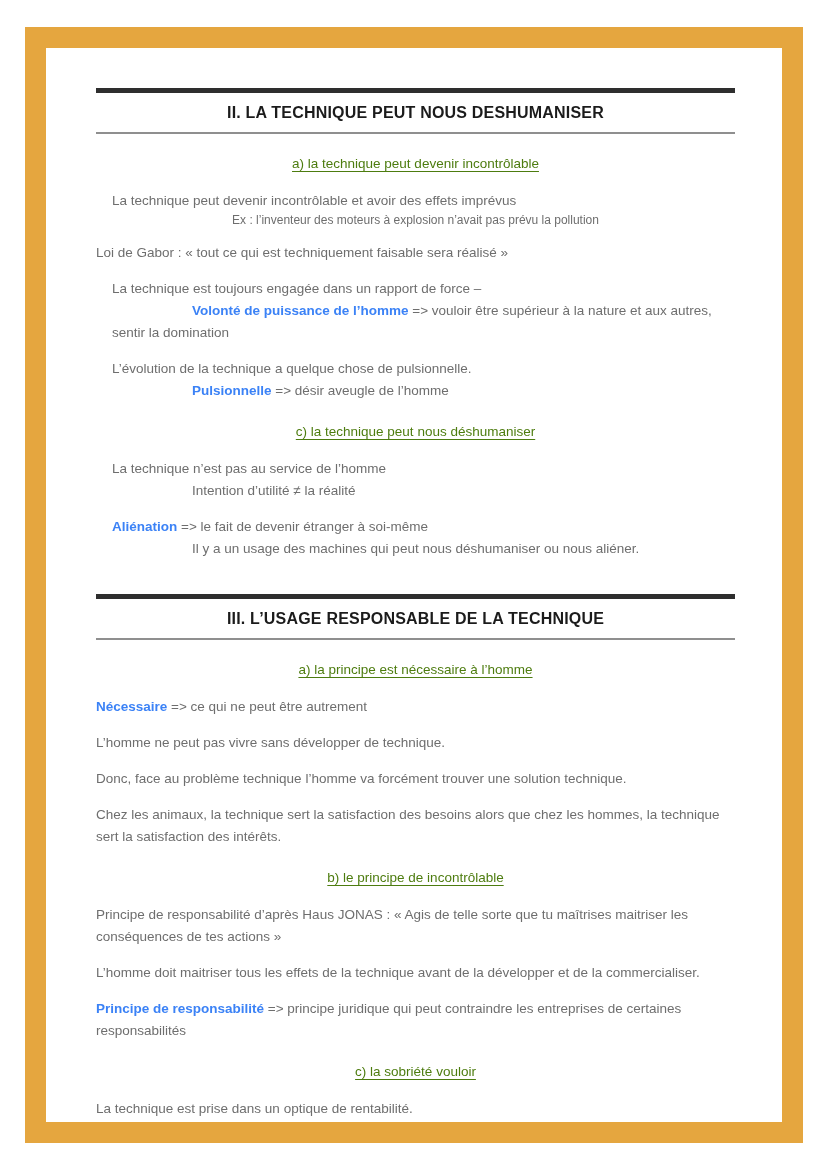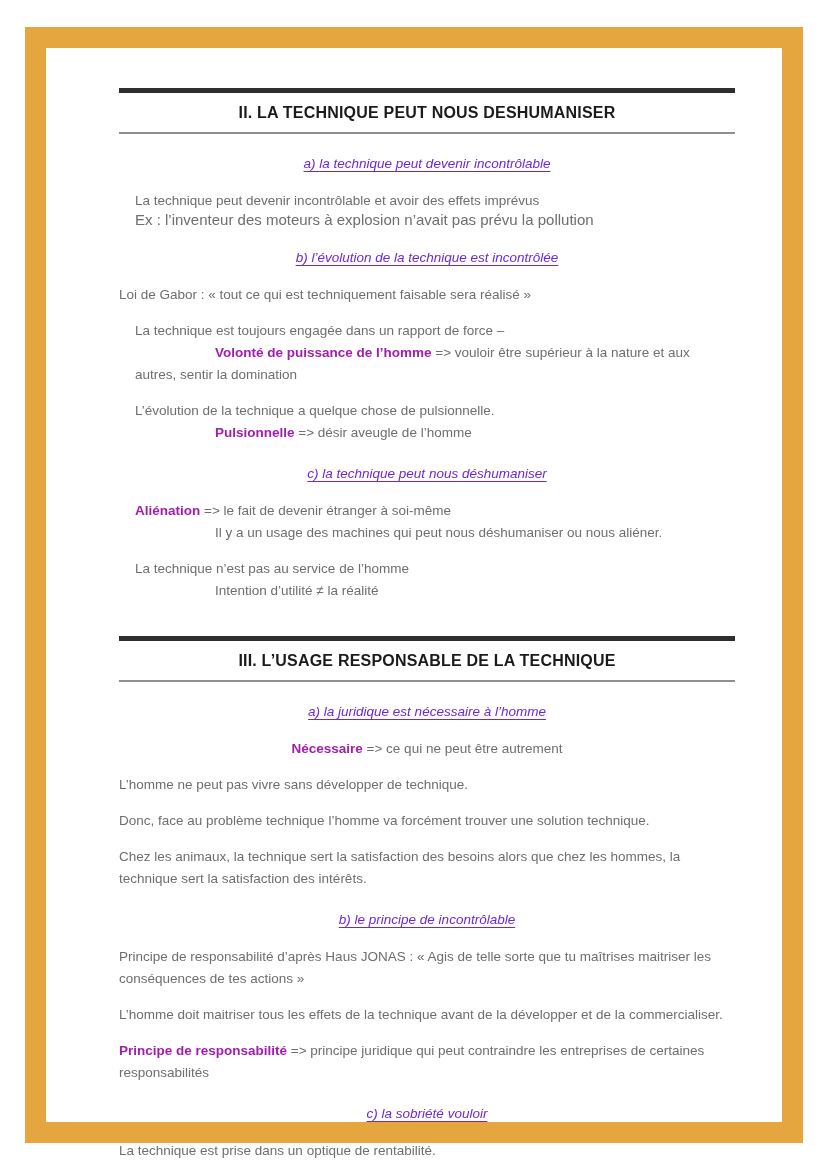--- a/index.html
+++ b/index.html
@@ -12,61 +12,60 @@
   }
   .page-frame {
     position: absolute;
     left: 25px; top: 27px; right: 25px; bottom: 28px;
     border: 21px solid #E5A63F;
     background: #ffffff;
   }
   .doc-content {
     position: absolute;
     left: 0; top: 0; right: 0; bottom: 0;
-    padding: 40px 47px 0 73px;
+    padding: 40px 47px 0 50px;
     color: #6e6e6e;
     font-size: 13.5px;
     line-height: 22px;
   }
   .section-header {
     border-top: 5px solid #2e2e2e;
     border-bottom: 2px solid #8f8f8f;
     padding: 9px 0 8px 0;
     text-align: center;
   }
   .section-header h2 {
     font-size: 16px;
     font-weight: bold;
     color: #1b1b1b;
     letter-spacing: 0.2px;
   }
   .section-header.second { margin-top: 34px; }
   .subheading {
     text-align: center;
-    font-style: italic;
-    color: #6d28d9;
+    color: #4d7c0f;
     margin: 19px 0 15px 0;
   }
   .subheading span {
     text-decoration: underline;
     text-underline-offset: 3px;
   }
   .para { margin: 14px 0; }
   .group { margin: 14px 16px; }
   .group p { margin: 0; }
   .example {
-    font-size: 15px;
+    font-size: 12px;
     line-height: 16px;
-    text-align: left;
+    text-align: center;
     margin-top: 1px;
   }
   .hang-indent { text-indent: 80px; }
   .indented { padding-left: 80px; }
-  .right-def { text-align: center; margin-top: 2px; }
-  .term { font-weight: bold; color: #a21caf; }
+  .right-def { text-align: left; margin-top: 2px; }
+  .term { font-weight: bold; color: #3b82f6; }
   .tight { margin-top: 4px; }
 </style>
 </head>
 <body>
 
 <div class="page-frame">
   <div class="doc-content">
 
     <div class="section-header">
       <h2>II. LA TECHNIQUE PEUT NOUS DESHUMANISER</h2>
@@ -74,56 +73,53 @@
 
     <div class="subheading">
       <span>a) la technique peut devenir incontrôlable</span>
     </div>
 
     <div class="group">
       <p>La technique peut devenir incontrôlable et avoir des effets imprévus</p>
       <p class="example">Ex : l’inventeur des moteurs à explosion n’avait pas prévu la pollution</p>
     </div>
 
-    <div class="subheading">
-      <span>b) l’évolution de la technique est incontrôlée</span>
-    </div>
 
     <p class="para">Loi de Gabor : « tout ce qui est techniquement faisable sera réalisé »</p>
 
     <div class="group">
       <p>La technique est toujours engagée dans un rapport de force –</p>
       <p class="hang-indent"><span class="term">Volonté de puissance de l’homme</span> <span>=&gt; vouloir être supérieur à la nature et aux autres, sentir la domination</span></p>
     </div>
 
     <div class="group">
       <p>L’évolution de la technique a quelque chose de pulsionnelle.</p>
       <p class="indented"><span class="term">Pulsionnelle</span> <span>=&gt; désir aveugle de l’homme</span></p>
     </div>
 
     <div class="subheading">
       <span>c) la technique peut nous déshumaniser</span>
     </div>
 
     <div class="group">
-      <p><span class="term">Aliénation</span> <span>=&gt; le fait de devenir étranger à soi-même</span></p>
-      <p class="indented">Il y a un usage des machines qui peut nous déshumaniser ou nous aliéner.</p>
+      <p>La technique n’est pas au service de l’homme</p>
+      <p class="indented">Intention d’utilité ≠ la réalité</p>
     </div>
 
     <div class="group">
-      <p>La technique n’est pas au service de l’homme</p>
-      <p class="indented">Intention d’utilité ≠ la réalité</p>
+      <p><span class="term">Aliénation</span> <span>=&gt; le fait de devenir étranger à soi-même</span></p>
+      <p class="indented">Il y a un usage des machines qui peut nous déshumaniser ou nous aliéner.</p>
     </div>
 
     <div class="section-header second">
       <h2>III. L’USAGE RESPONSABLE DE LA TECHNIQUE</h2>
     </div>
 
     <div class="subheading">
-      <span>a) la juridique est nécessaire à l’homme</span>
+      <span>a) la principe est nécessaire à l’homme</span>
     </div>
 
     <p class="right-def tight"><span class="term">Nécessaire</span> <span>=&gt; ce qui ne peut être autrement</span></p>
 
     <p class="para">L’homme ne peut pas vivre sans développer de technique.</p>
 
     <p class="para">Donc, face au problème technique l’homme va forcément trouver une solution technique.</p>
 
     <p class="para">Chez les animaux, la technique sert la satisfaction des besoins alors que chez les hommes, la technique sert la satisfaction des intérêts.</p>
 

